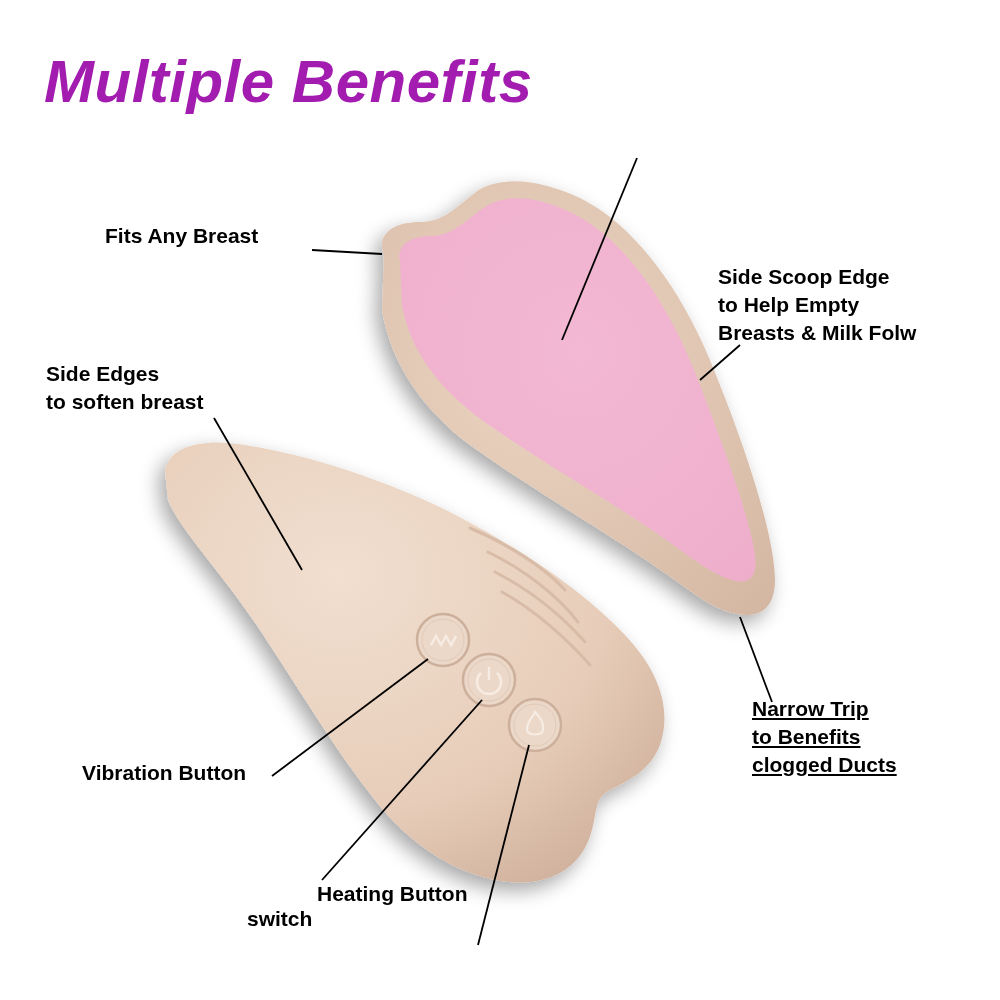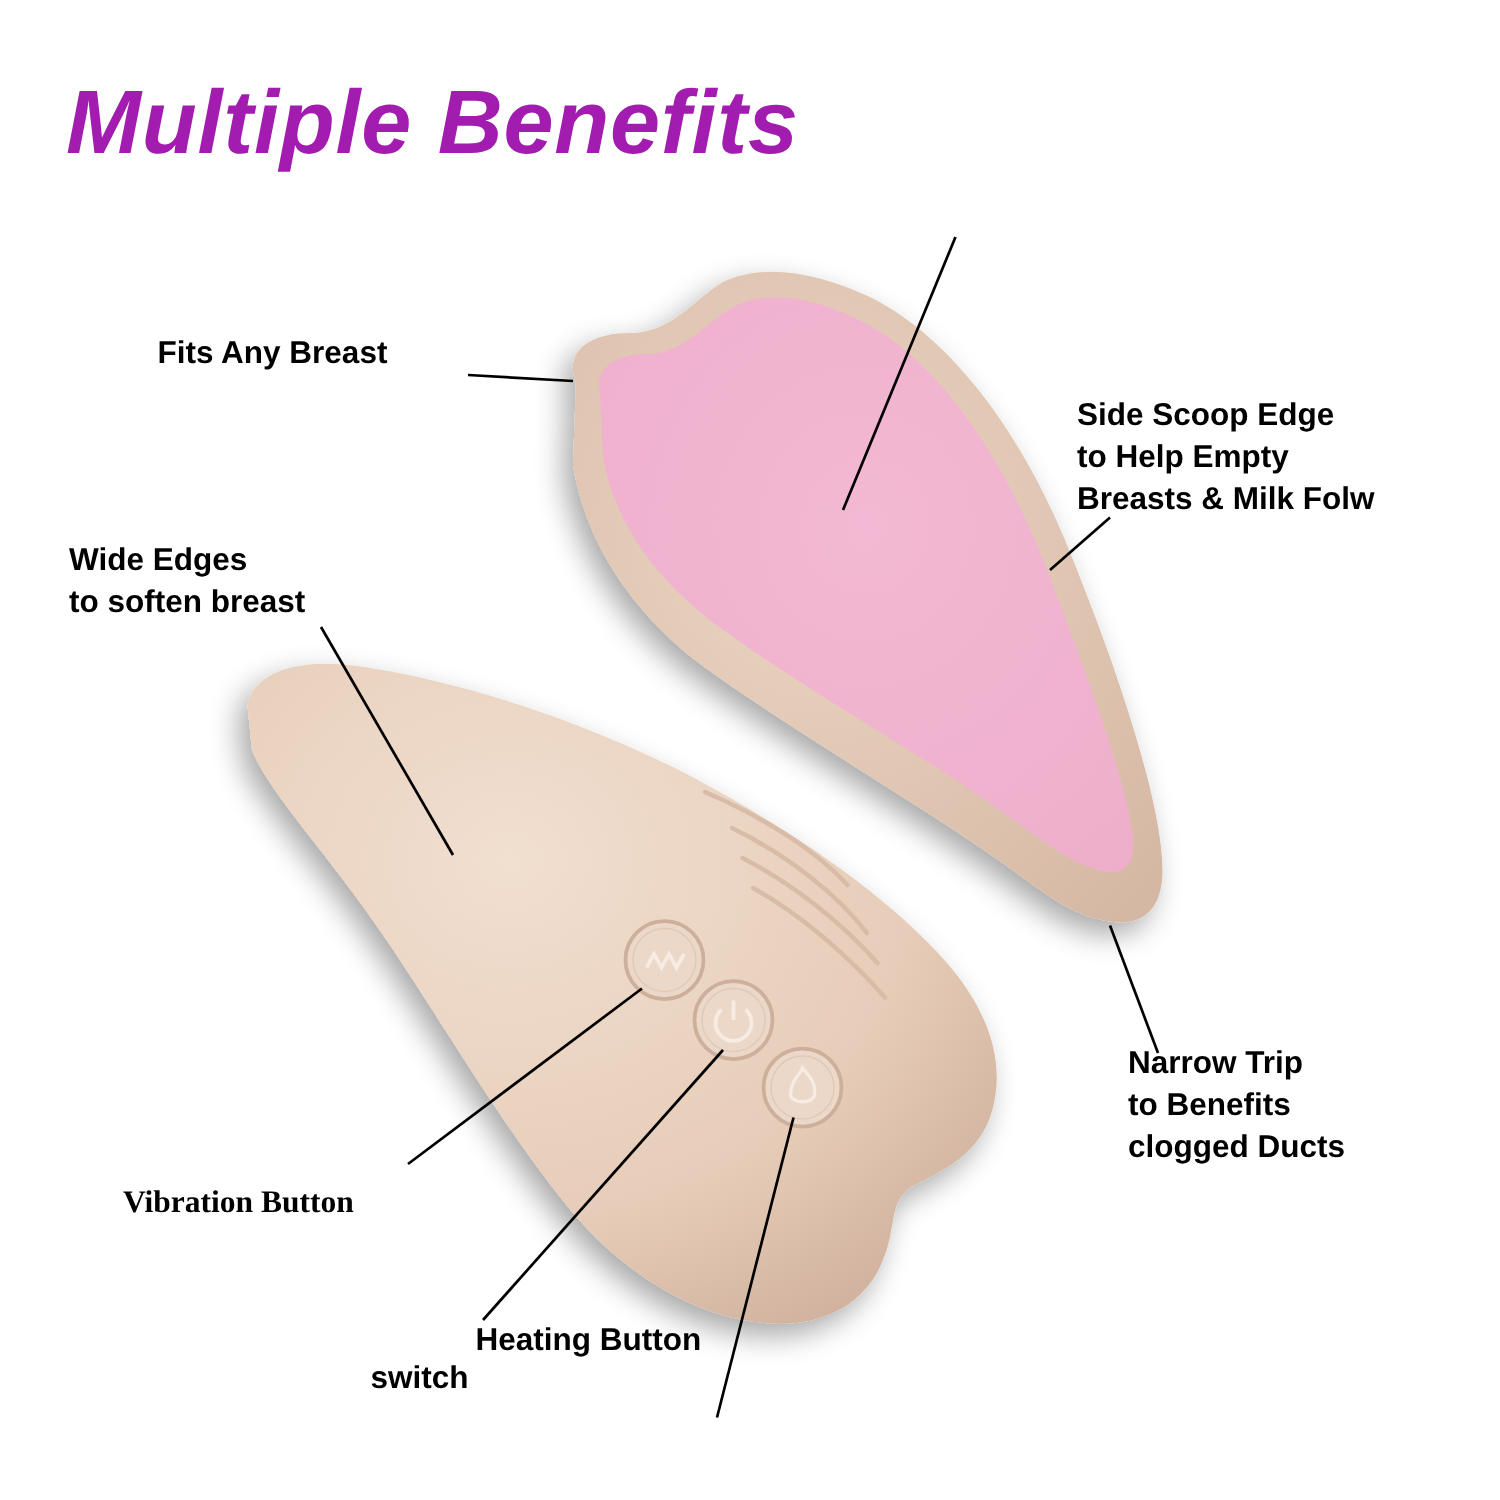--- a/index.html
+++ b/index.html
@@ -101,31 +101,31 @@
   <span>Fits Any Breast</span>
 </div>
 
 <div class="label" style="left:718px; top:263px;">
   <span>Side Scoop Edge</span>
   <span>to Help Empty</span>
   <span>Breasts &amp; Milk Folw</span>
 </div>
 
 <div class="label" style="left:46px; top:360px;">
-  <span>Wide Edges</span>
+  <span>Side Edges</span>
   <span>to soften breast</span>
 </div>
 
-<div class="label" style="left:752px; top:695px;">
+<div class="label" style="left:752px; top:695px;text-decoration:underline;">
   <span>Narrow Trip</span>
   <span>to Benefits</span>
   <span>clogged Ducts</span>
 </div>
 
-<div class="label" style="left:82px; top:787px;font-family:Liberation Serif, serif;">
+<div class="label" style="left:82px; top:759px;">
   <span>Vibration Button</span>
 </div>
 
 <div class="label" style="left:247px; top:865px;margin-top:40px;">
   <span>switch</span>
 </div>
 
 <div class="label" style="left:305px; top:880px;margin-left:12px;">
   <span>Heating Button</span>
 </div>

